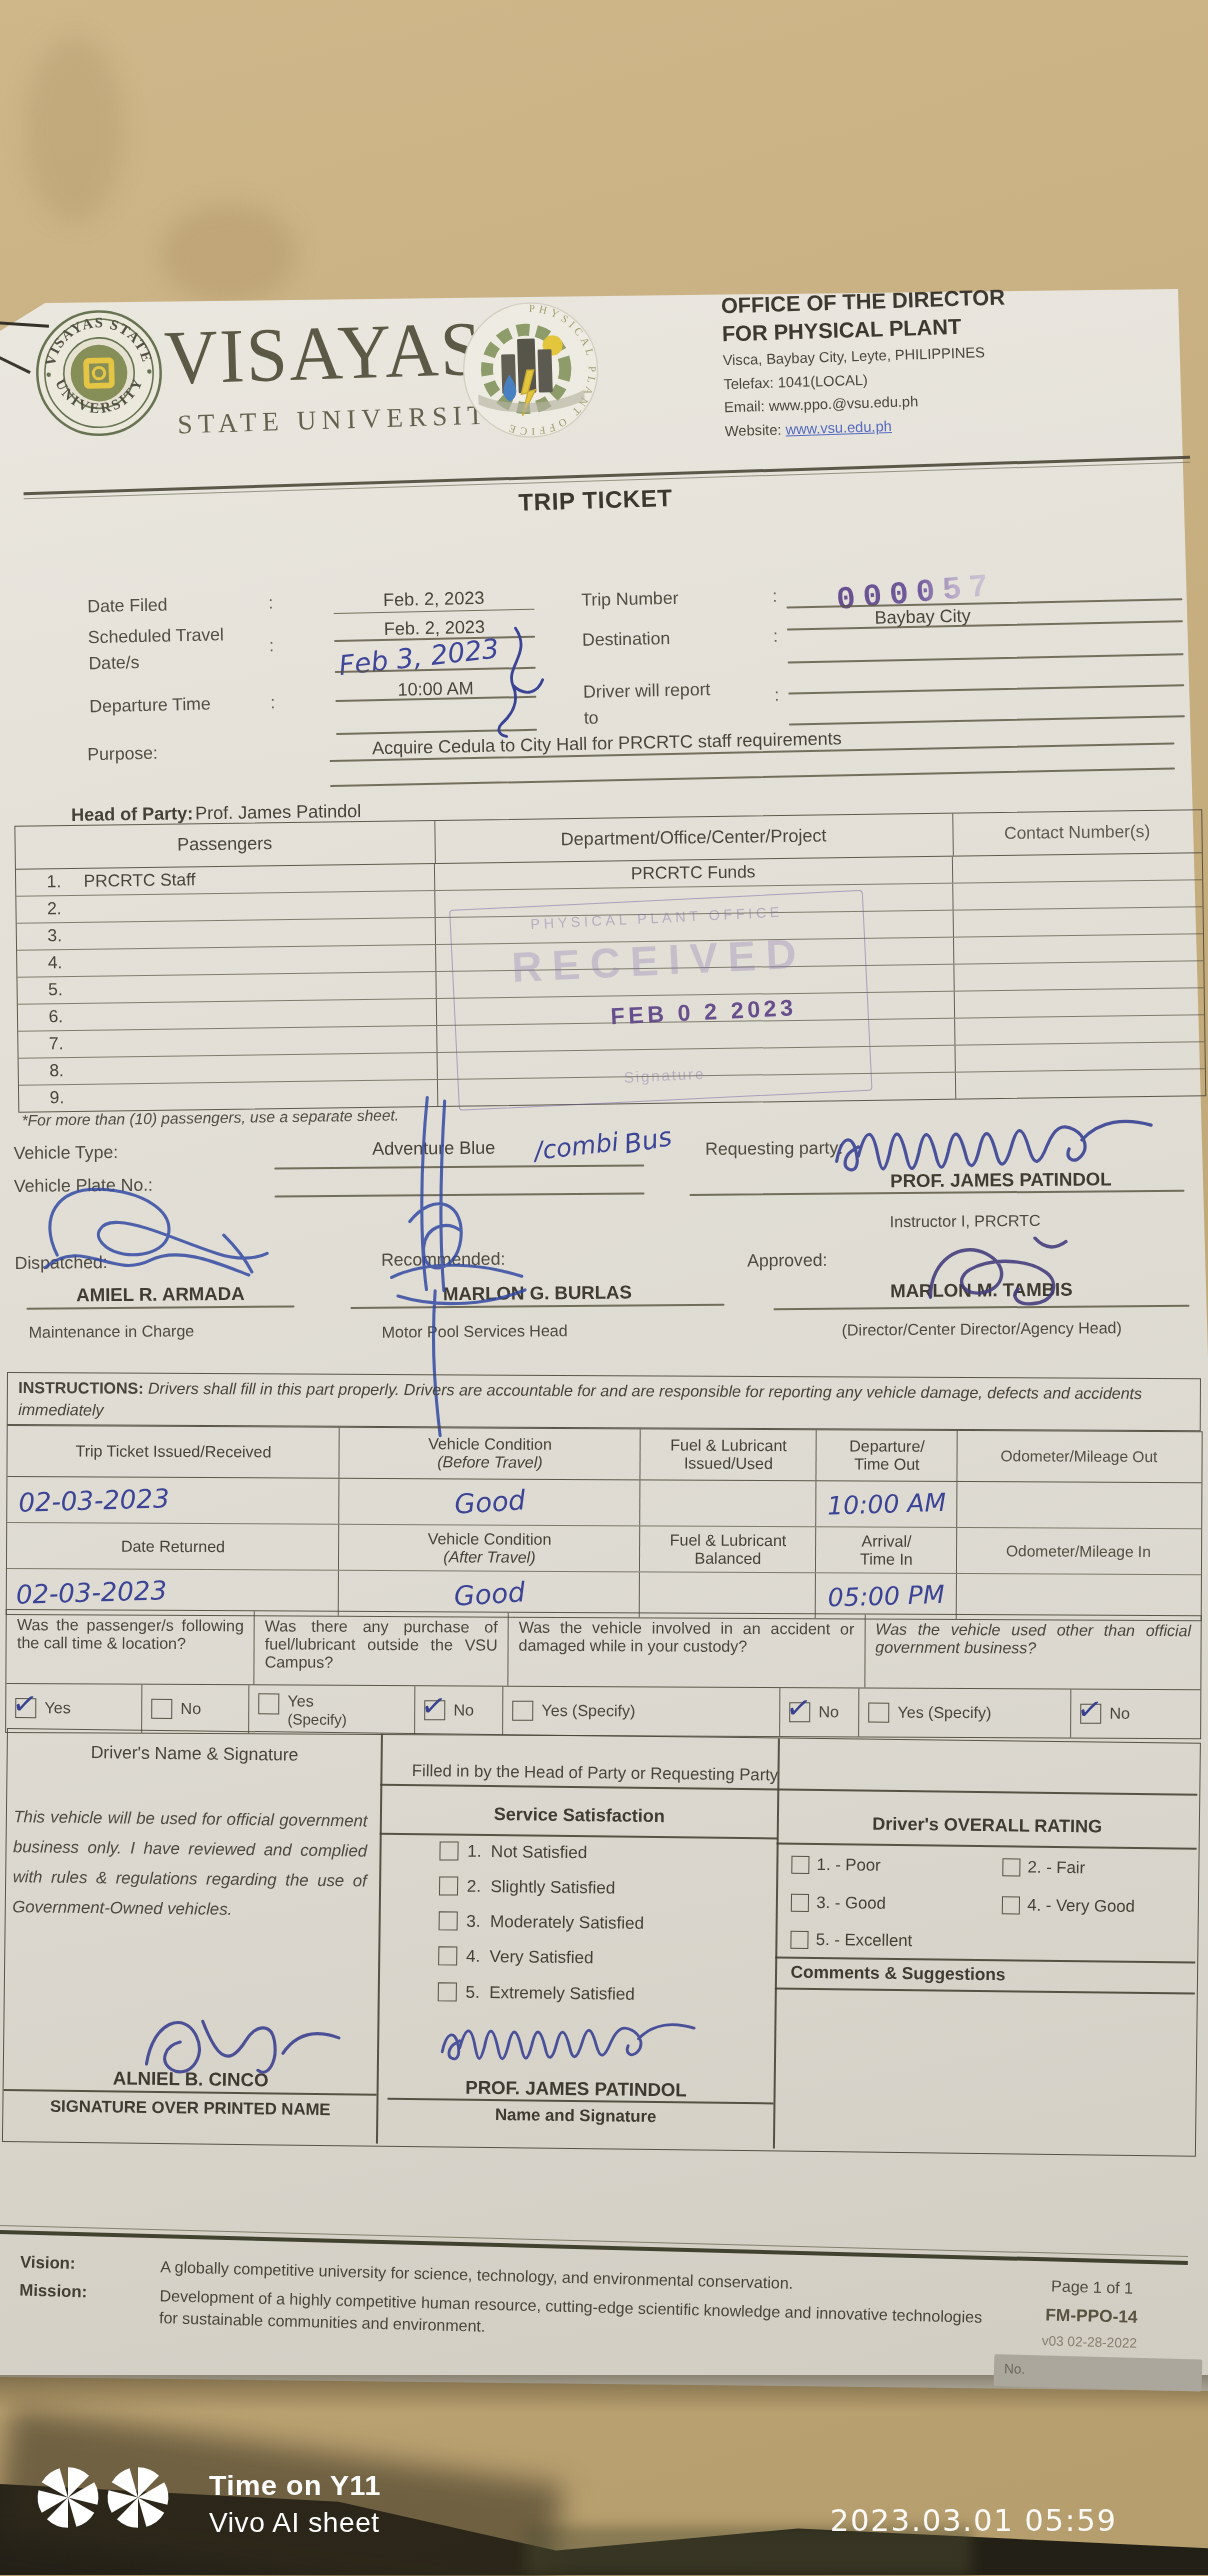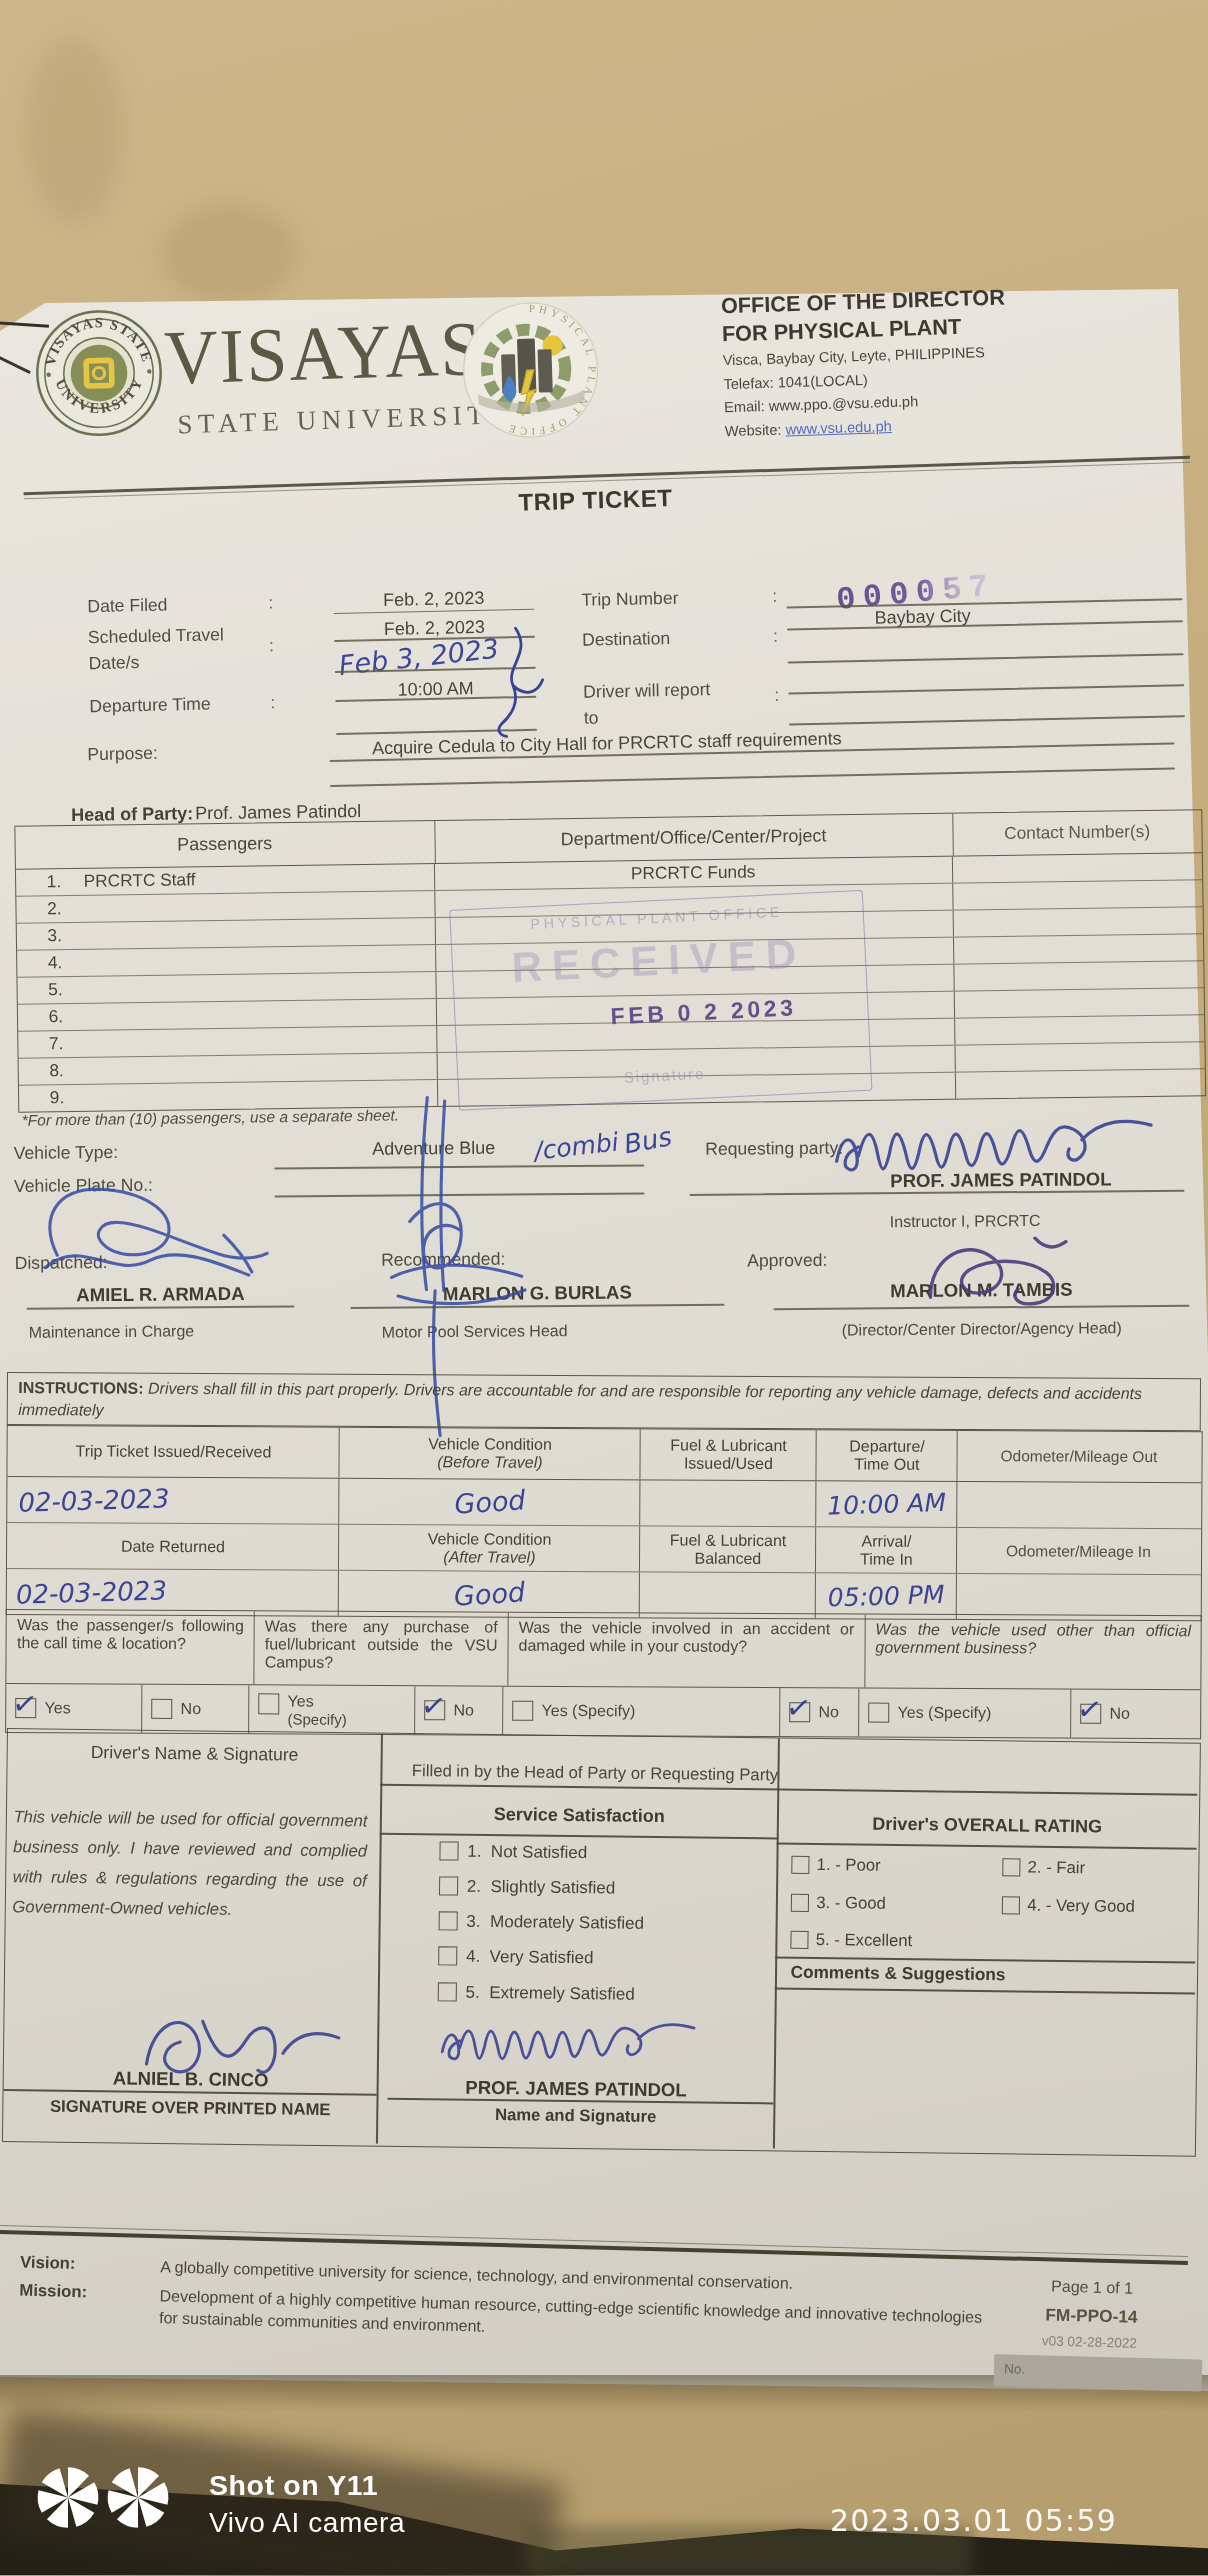--- a/index.html
+++ b/index.html
@@ -598,20 +598,20 @@
   <svg class="wm" style="position:absolute;left:105px;top:2463px;" width="66" height="69" viewBox="0 0 100 100">
     <g fill="#ffffff">
       <path d="M50 50 L50 4 A46 46 0 0 1 81.9 16.9 Z"></path>
       <path d="M50 50 L50 4 A46 46 0 0 1 81.9 16.9 Z" transform="rotate(60 50 50)"></path>
       <path d="M50 50 L50 4 A46 46 0 0 1 81.9 16.9 Z" transform="rotate(120 50 50)"></path>
       <path d="M50 50 L50 4 A46 46 0 0 1 81.9 16.9 Z" transform="rotate(180 50 50)"></path>
       <path d="M50 50 L50 4 A46 46 0 0 1 81.9 16.9 Z" transform="rotate(240 50 50)"></path>
       <path d="M50 50 L50 4 A46 46 0 0 1 81.9 16.9 Z" transform="rotate(300 50 50)"></path>
     </g>
   </svg>
-  <div class="t wm b" style="left:209px;top:2469px;font-size:28.5px;letter-spacing:0.6px;">Shot on Y11</div>
-  <div class="t wm" style="left:209px;top:2507px;font-size:28px;letter-spacing:0.6px;">Vivo AI camera</div>
+  <div class="t wm b" style="left:209px;top:2469px;font-size:28.5px;letter-spacing:0.6px;">Time on Y11</div>
+  <div class="t wm" style="left:209px;top:2507px;font-size:28px;letter-spacing:0.6px;">Vivo AI sheet</div>
   <div class="t wm" style="left:830px;top:2503px;font-size:30px;letter-spacing:1.2px;font-family:'DejaVu Sans',sans-serif;opacity:.95;">2023.03.01 05:59</div>
 
   <div class="paper-shadow"></div>
   <div class="overlay"></div>
 </div>
 
 
 </body></html>

